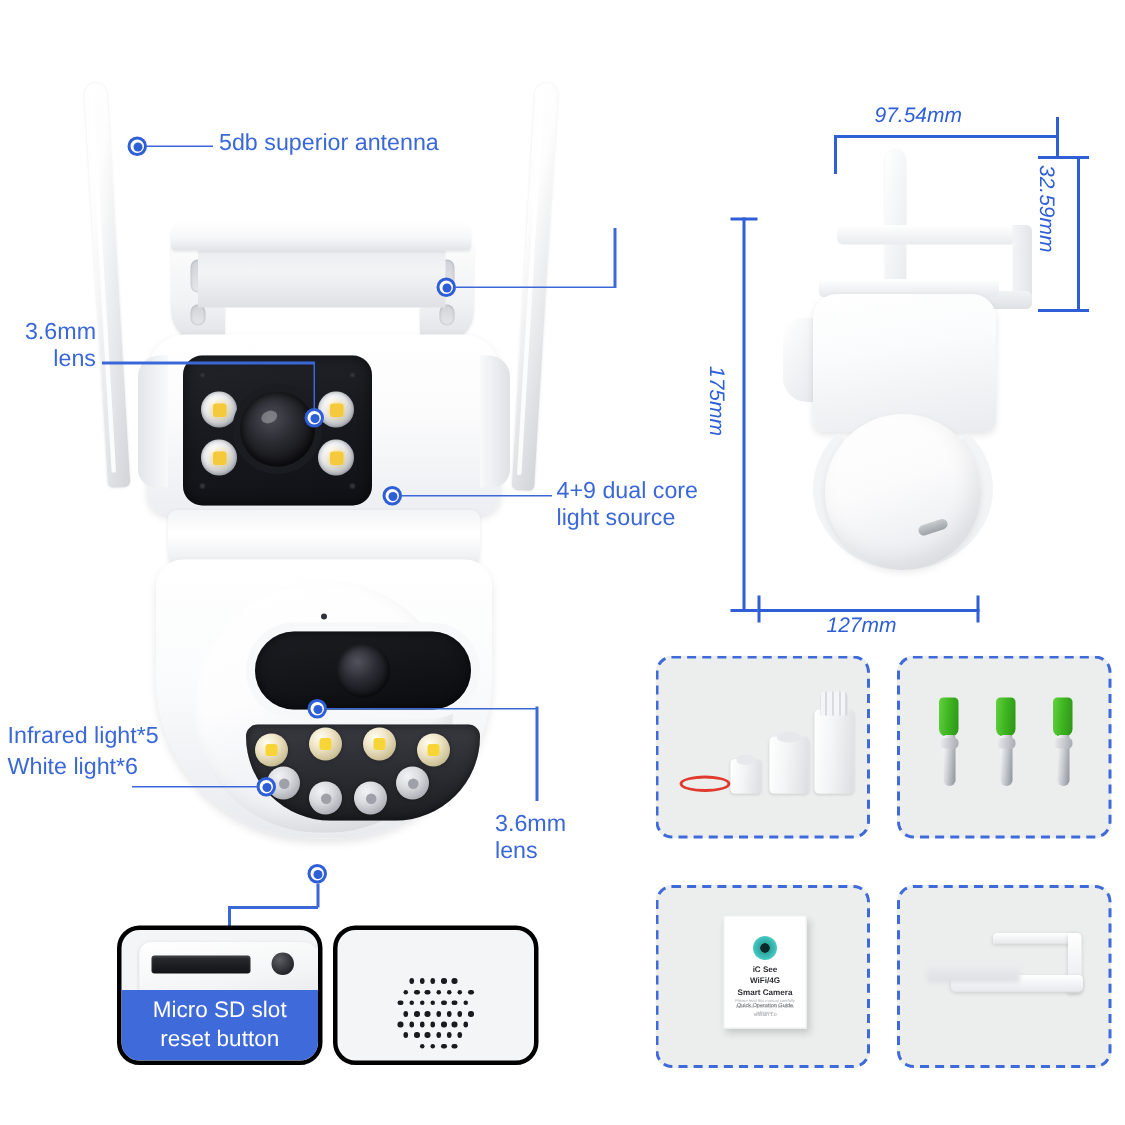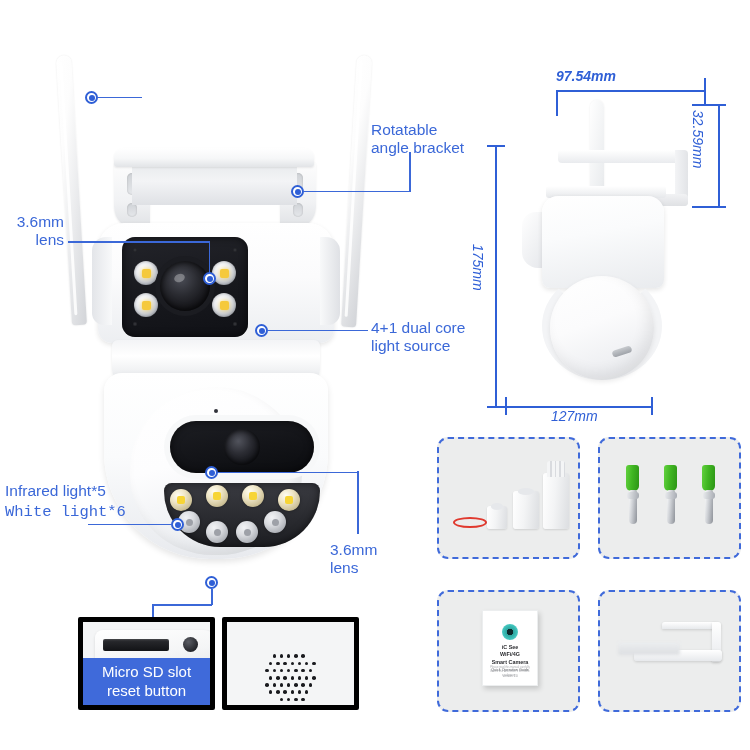--- a/index.html
+++ b/index.html
@@ -242,22 +242,22 @@
     position:absolute;
     border:2px dashed #3f6ada;
     border-radius:11px;
     background:#eceded;
     box-sizing:border-box;
   }
 
   
   .panel{
     position:absolute;
-    border:5px solid #000000;
-    border-radius:2px;
+    border:3px solid #000000;
+    border-radius:15px;
     background:#f4f5f6;
     box-sizing:border-box;
     overflow:hidden;
   }
   .panel-cap{
     position:absolute;left:0;right:0;bottom:0;
     background:#3f6ada;color:#ffffff;
     text-align:center;
     font-size:15px;line-height:19px;
     padding:4px 2px 5px 2px;
@@ -411,58 +411,57 @@
     <div class="s-arm-b"></div>
     <div class="s-plate"></div>
     <div class="s-ear"></div>
     <div class="s-body"></div>
     <div class="s-ring"></div>
     <div class="s-ball"></div>
   </div>
 
   <div class="dot" style="left:85px;top:91px;"></div>
   <div class="ln lnh" style="left:98px;top:96.5px;width:44px;"></div>
+  <div class="lbl" style="left:146px;top:87px;">5db superior antenna</div>
 
   <div class="dot" style="left:291px;top:185px;"></div>
   <div class="ln lnh" style="left:304px;top:190.5px;width:106px;"></div>
   <div class="ln lnv" style="left:409px;top:152px;height:40px;"></div>
-  <div class="lbl" style="left:371px;top:121px;">Rotatable
-angle bracket</div>
 
   <div class="dot" style="left:203px;top:272px;"></div>
   <div class="ln lnv" style="left:208.7px;top:242px;height:32px;"></div>
   <div class="ln lnh" style="left:68px;top:241px;width:142px;"></div>
   <div class="lbl" style="left:14px;top:213px;text-align:right;width:50px;">3.6mm
 lens</div>
 
   <div class="dot" style="left:255px;top:324px;"></div>
   <div class="ln lnh" style="left:268px;top:329.5px;width:100px;"></div>
-  <div class="lbl" style="left:371px;top:319px;">4+1 dual core
+  <div class="lbl" style="left:371px;top:319px;">4+9 dual core
 light source</div>
 
   <div class="dot" style="left:171px;top:518px;"></div>
   <div class="ln lnh" style="left:88px;top:523.5px;width:85px;"></div>
   <div class="lbl" style="left:5px;top:482px;">Infrared light*5</div>
-  <div class="lbl" style="left:5px;top:503px;font-family:Liberation Mono, monospace;">White light*6</div>
+  <div class="lbl" style="left:5px;top:503px;">White light*6</div>
 
   <div class="dot" style="left:205px;top:466px;"></div>
   <div class="ln lnh" style="left:218px;top:471.5px;width:140px;"></div>
   <div class="ln lnv" style="left:357px;top:471px;height:63px;"></div>
   <div class="lbl" style="left:330px;top:541px;">3.6mm
 lens</div>
 
   <div class="dot" style="left:205px;top:576px;"></div>
   <div class="ln lnv" style="left:211px;top:589px;height:16px;"></div>
   <div class="ln lnh" style="left:152px;top:604px;width:60px;"></div>
   <div class="ln lnv" style="left:152px;top:604px;height:14px;"></div>
 
   <div class="ln lnh" style="left:556px;top:90px;width:150px;background:#2f5fd6;"></div>
   <div class="ln lnv" style="left:556px;top:90px;height:26px;background:#2f5fd6;"></div>
   <div class="ln lnv" style="left:704px;top:78px;height:26px;background:#2f5fd6;"></div>
-  <div class="dim" style="left:556px;top:68px;font-weight:bold;">97.54mm</div>
+  <div class="dim" style="left:583px;top:68px;">97.54mm</div>
 
   <div class="ln lnv" style="left:718px;top:104px;height:103px;background:#2f5fd6;"></div>
   <div class="ln lnh" style="left:692px;top:104px;width:34px;background:#2f5fd6;"></div>
   <div class="ln lnh" style="left:692px;top:206px;width:34px;background:#2f5fd6;"></div>
   <div class="dim" style="left:706px;top:110px;transform:rotate(90deg);transform-origin:left top;">32.59mm</div>
 
   <div class="ln lnv" style="left:495px;top:145px;height:262px;background:#2f5fd6;"></div>
   <div class="ln lnh" style="left:487px;top:145px;width:18px;background:#2f5fd6;"></div>
   <div class="ln lnh" style="left:487px;top:406px;width:18px;background:#2f5fd6;"></div>
   <div class="dim" style="left:486px;top:244px;transform:rotate(90deg);transform-origin:left top;">175mm</div>

